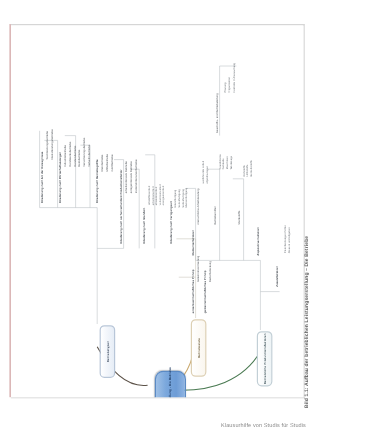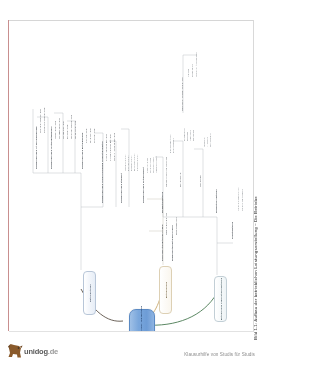--- a/index.html
+++ b/index.html
@@ -303,25 +303,16 @@
     <div class="leaf s" style="left:180px;top:56px;">Organisation</div>
     <div class="leaf s" style="left:184px;top:56px;">Kontrolle / Überwachung</div>
     <div class="leaf b" style="left:220px;top:218px;">Zusatzfaktoren</div>
     <div class="leaf s" style="left:226px;top:190px;">Dienstleistungen Dritter</div>
     <div class="leaf s" style="left:230px;top:190px;">Steuern und Abgaben</div>
 
   </div>
 
   <div class="caption">Bild 1.1: Aufbau der betrieblichen Leistungserstellung – Die Betriebe</div>
 
-  <div class="logo">
-    <svg class="logo-dog" viewBox="0 0 32 36">
-      <path d="M7 4 L4 13 L6 22 L3 30 L10 30 L12 24 L20 25 L21 31 L28 31 L26 21 L28 12 L24 8 L14 6 Z" fill="#8a5a2b"></path>
-      <path d="M7 4 L2 9 L5 14 Z" fill="#6d4520"></path>
-      <circle cx="23" cy="12" r="1.6" fill="#2b2b2b"></circle>
-      <path d="M26 9 L31 7 L29 12 Z" fill="#6d4520"></path>
-    </svg>
-    <div class="logo-word"><span>unidog</span><span class="dot">.de</span></div>
-  </div>
 
   <div class="footer-note">Klausurhilfe von Studis für Studis</div>
 
 </div>
 
 </body></html>

